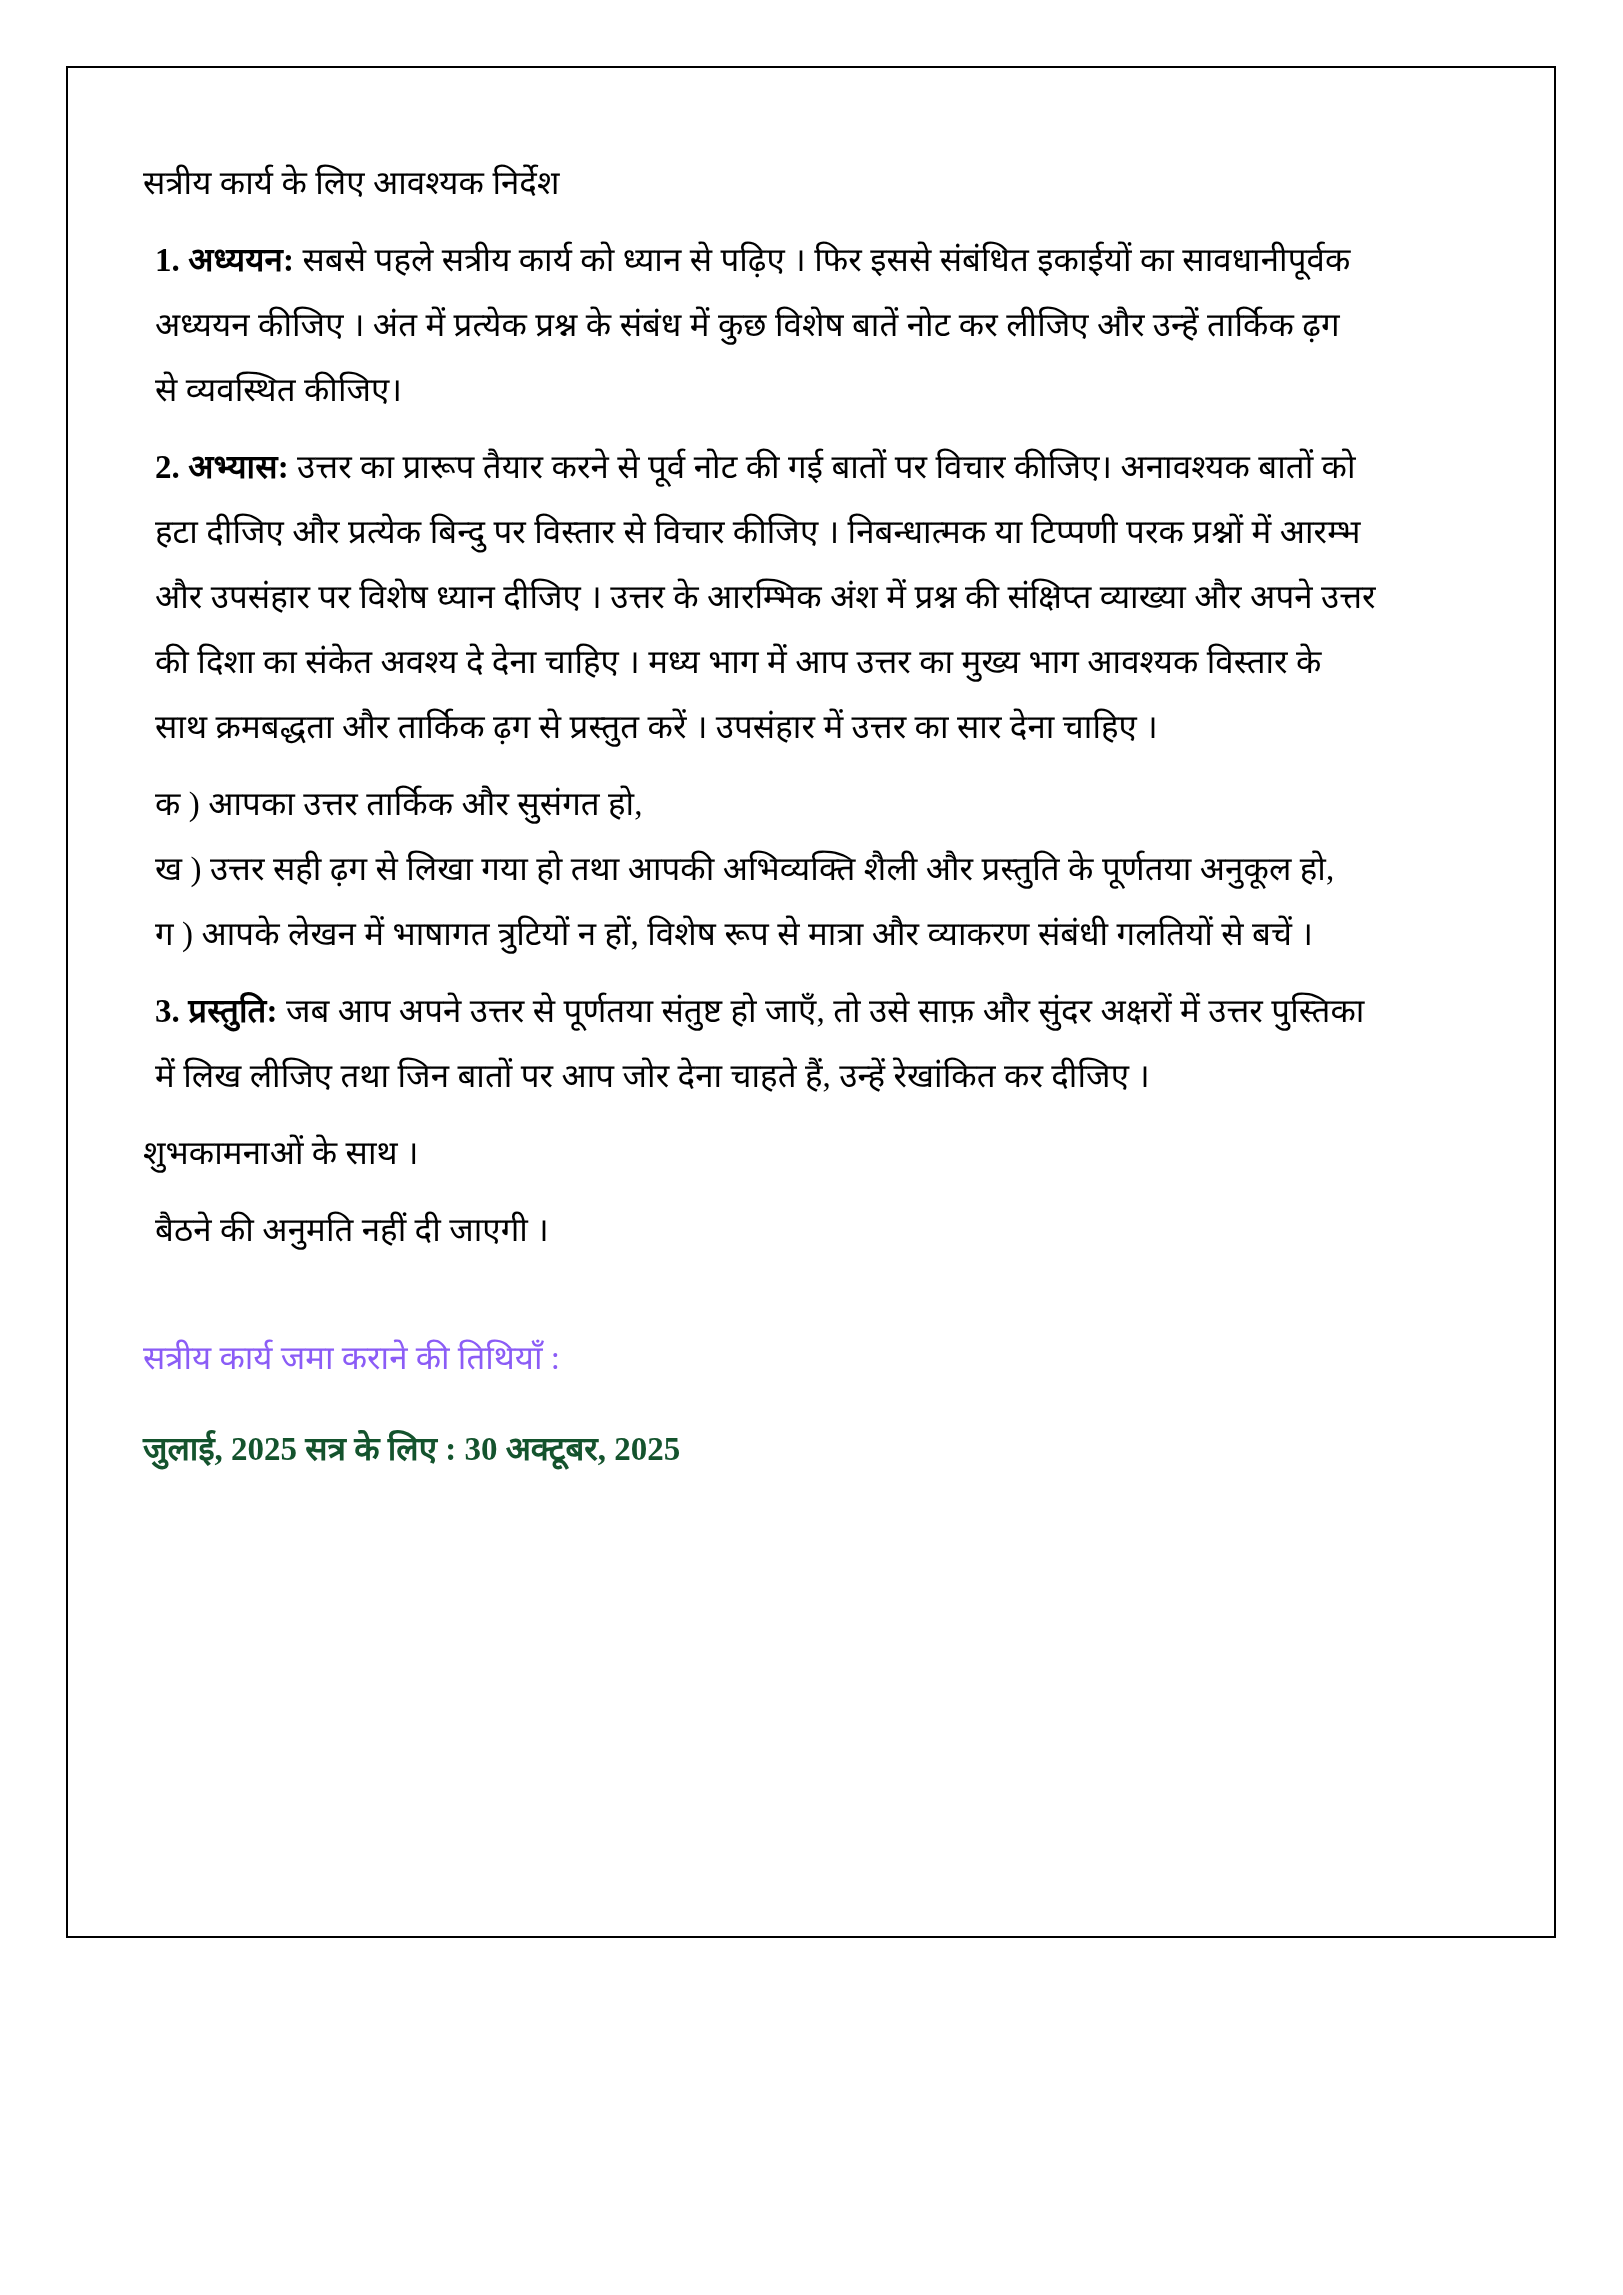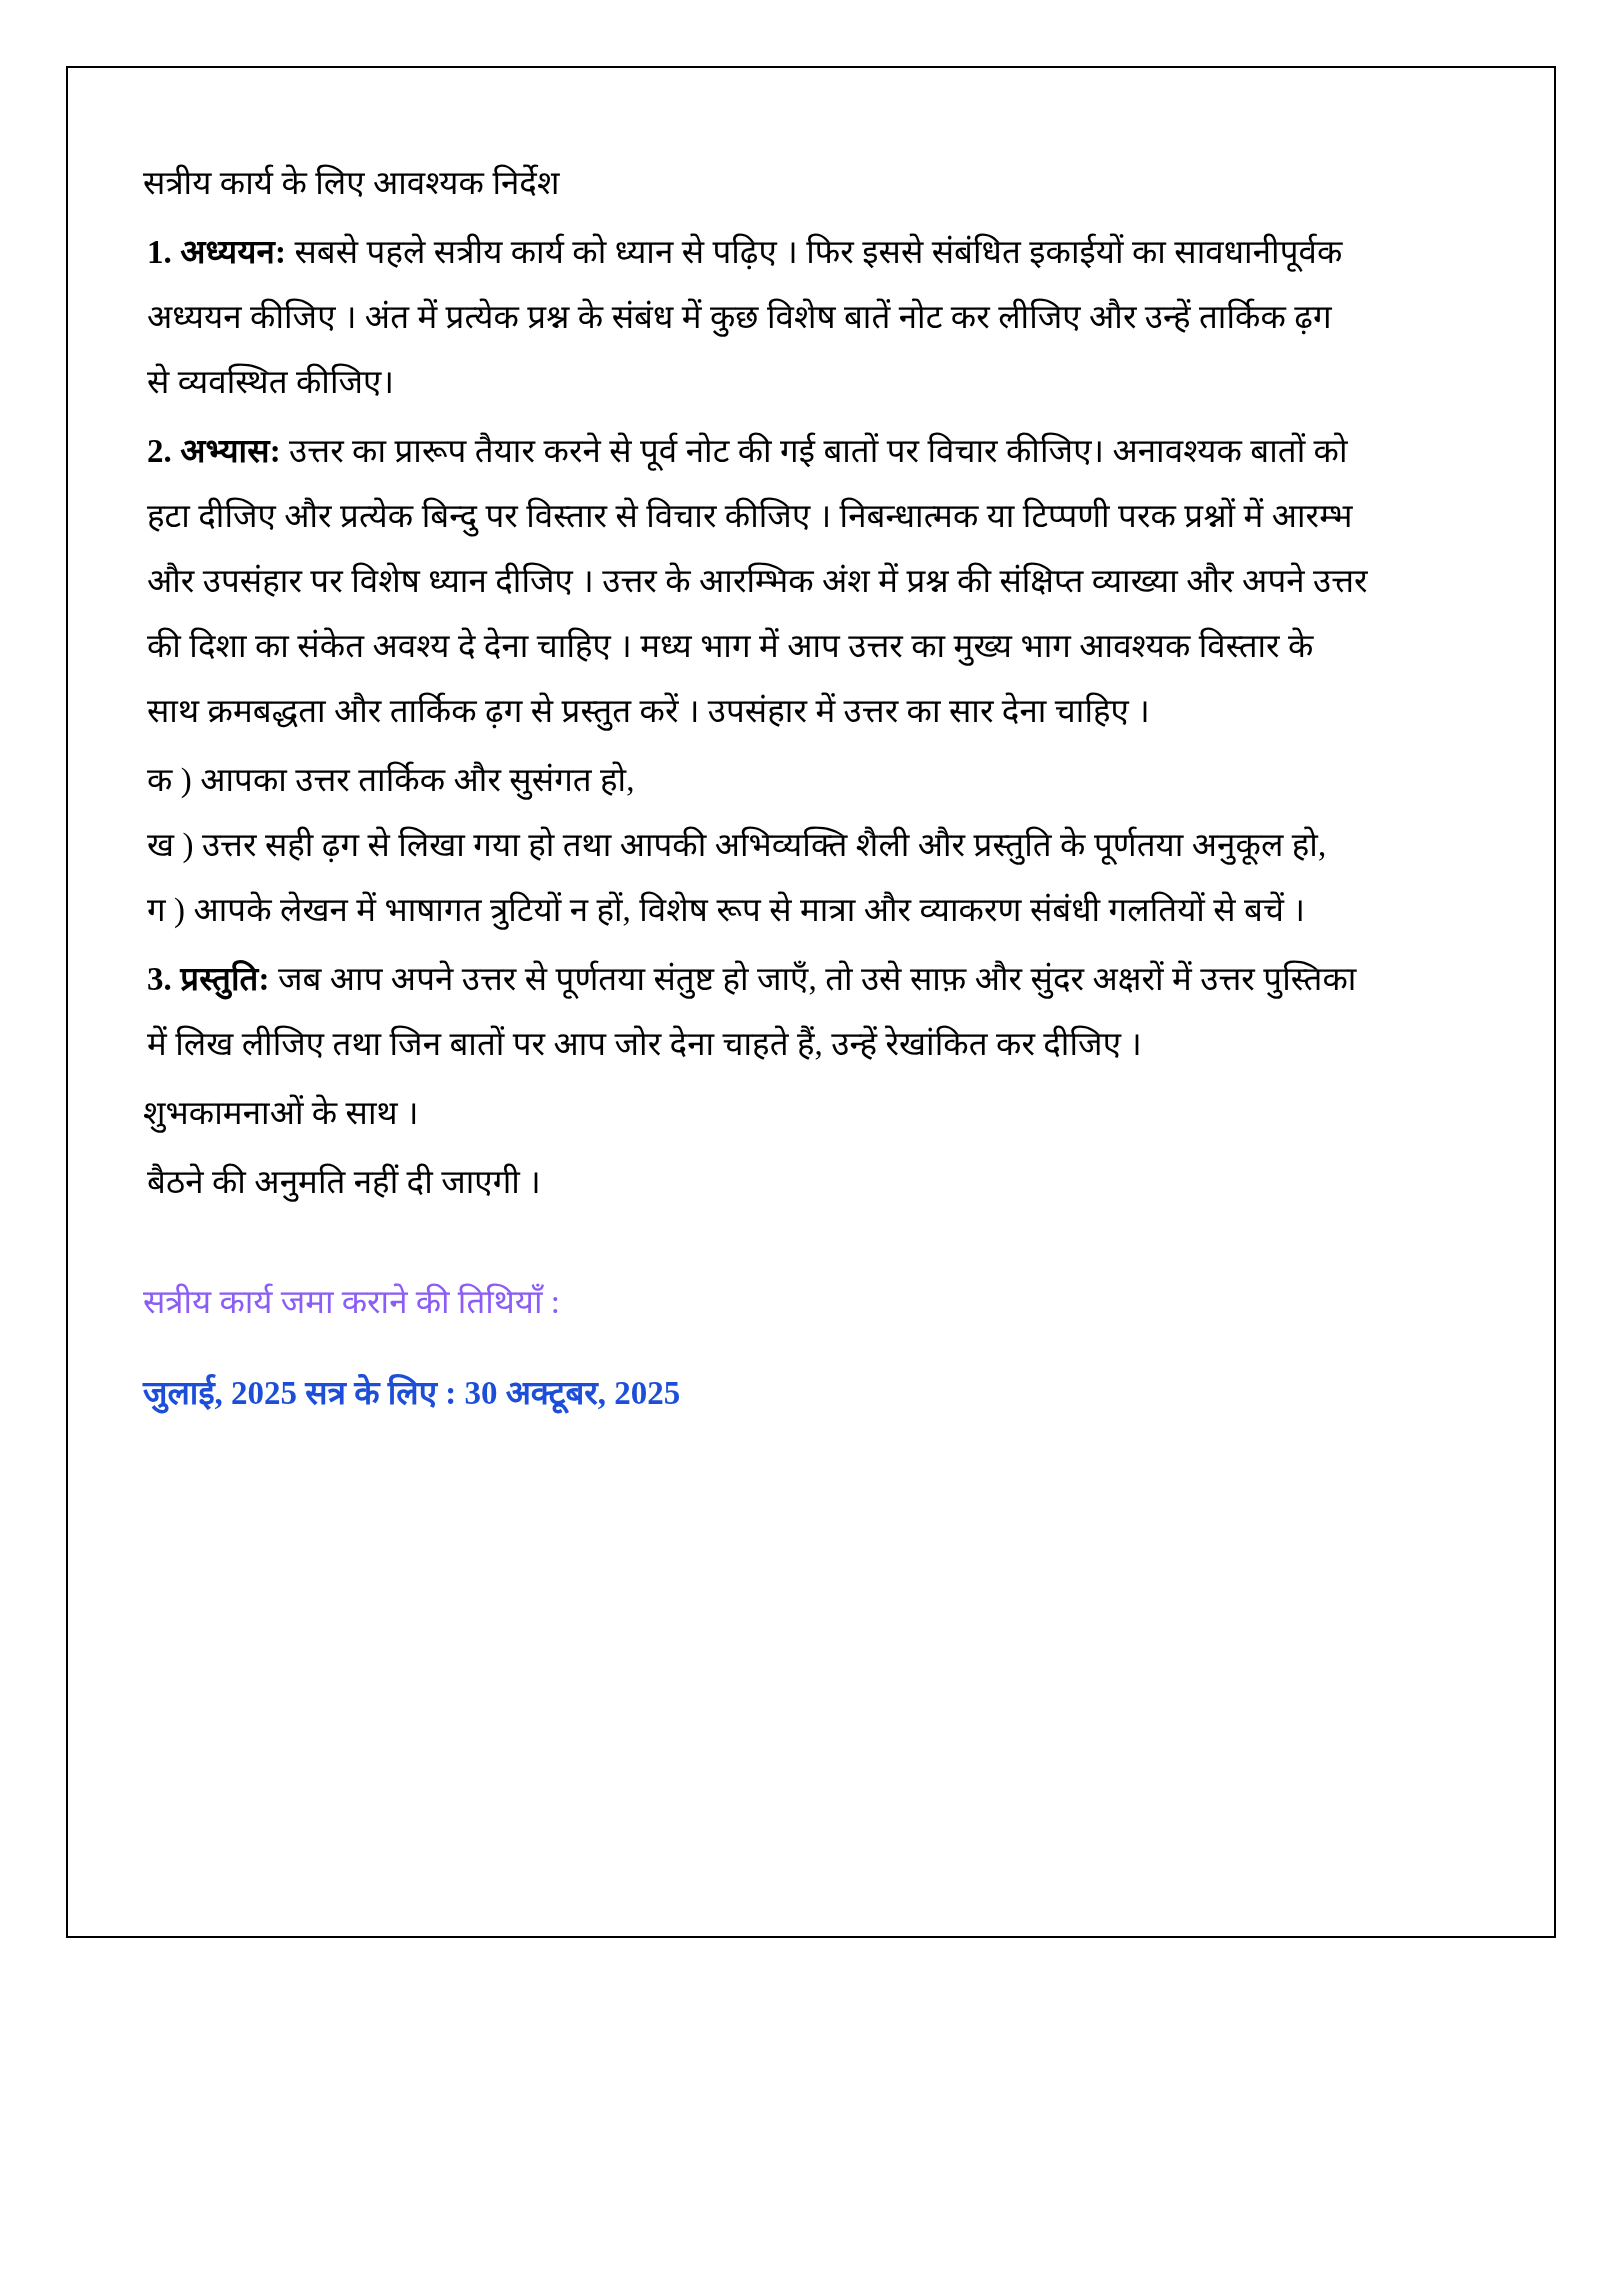--- a/index.html
+++ b/index.html
@@ -40,36 +40,36 @@
     font-size: 33px;
     line-height: 65px;
     color: #000000;
     white-space: nowrap;
     letter-spacing: 0.1px;
   }
 
   .bold-lead { font-weight: bold; }
 
   
-  .block { margin: 4px; padding: 0; }
+  .block { margin: 12px; padding: 0; }
 
   .gap-small { height: 26px; }
   .gap-med   { height: 51px; }
 
   .dates-head {
     font-size: 33px;
     line-height: 65px;
     color: #8b5cf6;
     white-space: nowrap;
   }
 
   .date-line {
     font-size: 33px;
     line-height: 65px;
-    color: #1d4ed8;
+    color: #14532d;
     white-space: nowrap;
     font-weight: 600;
   }
 </style>
 </head>
 <body>
 
 <div id="page-frame">
   <div id="doc-body">
 

